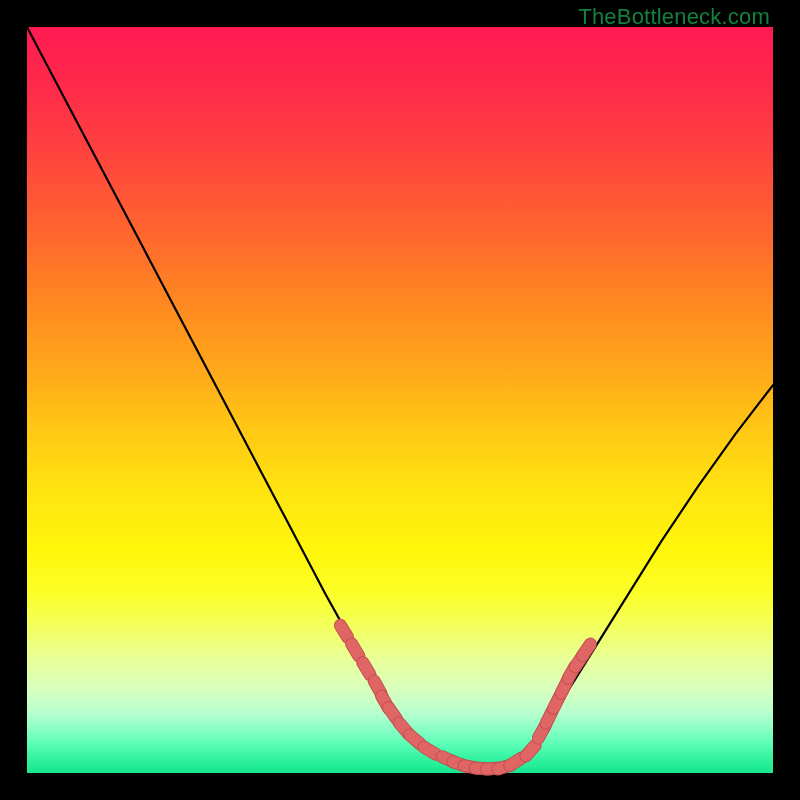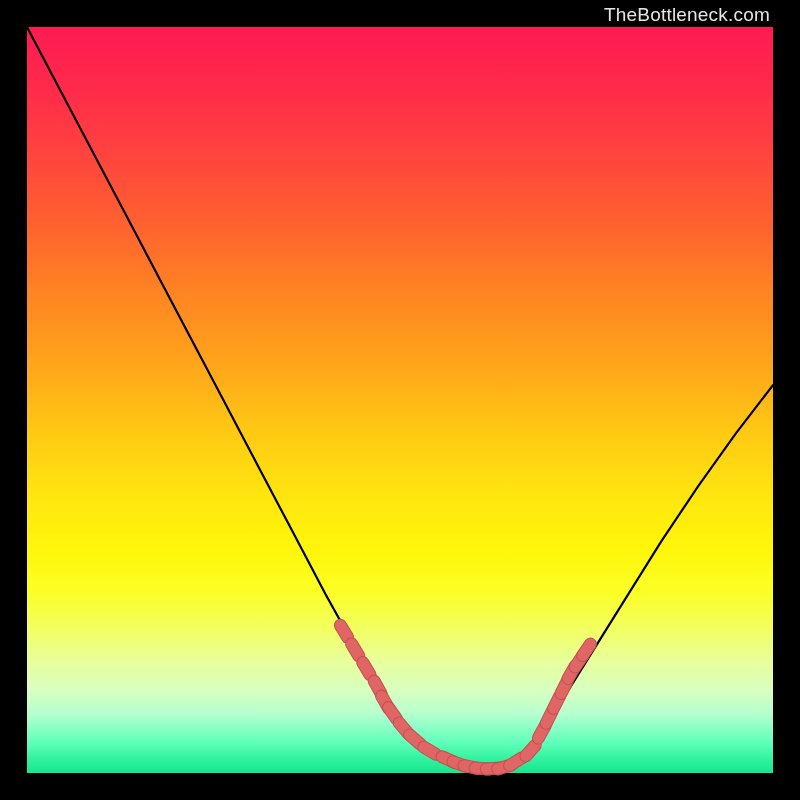--- a/index.html
+++ b/index.html
@@ -44,22 +44,22 @@
       #8bffc6 94%,
       #5effb8 96%,
       #34f3a0 98%,
       #14e78f 100%
     );
   }
   .watermark {
     position: absolute;
     top: 4px;
     right: 30px;
-    color: #e5e5e5;
-    font-size: 19px;
+    color: #15803d;
+    font-size: 22px;
     font-weight: 500;
     letter-spacing: 0.2px;
   }
   svg.curve {
     position: absolute;
     left: 0;
     top: 0;
     width: 746px;
     height: 746px;
     overflow: visible;

